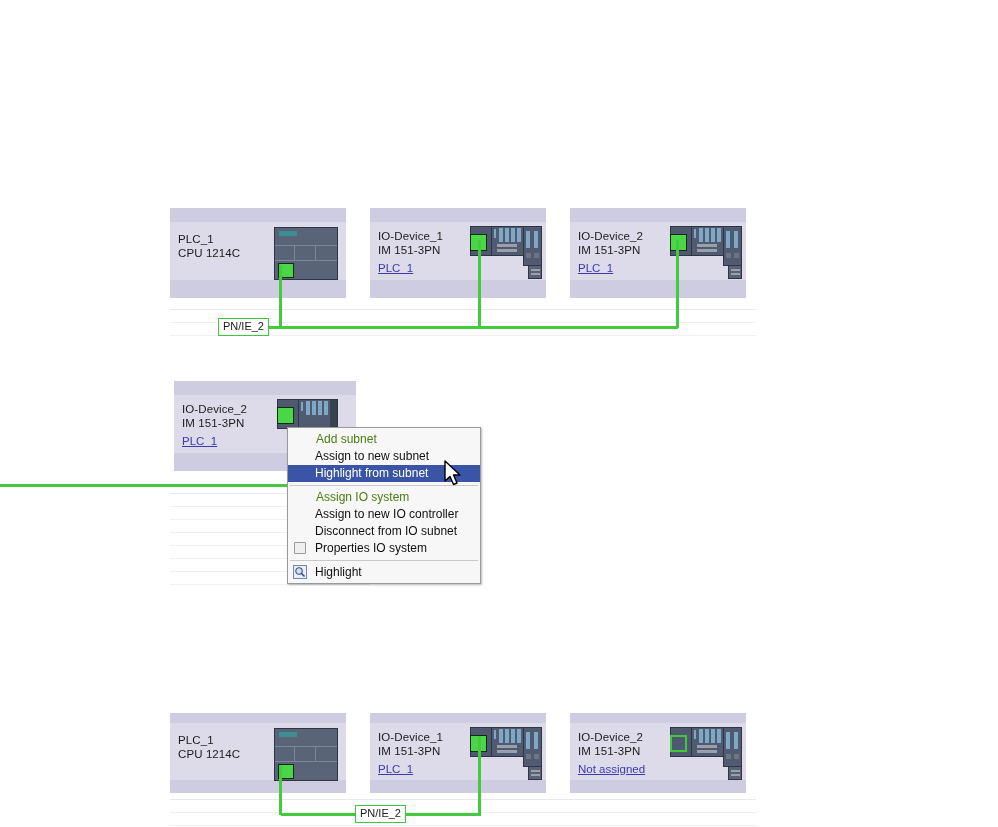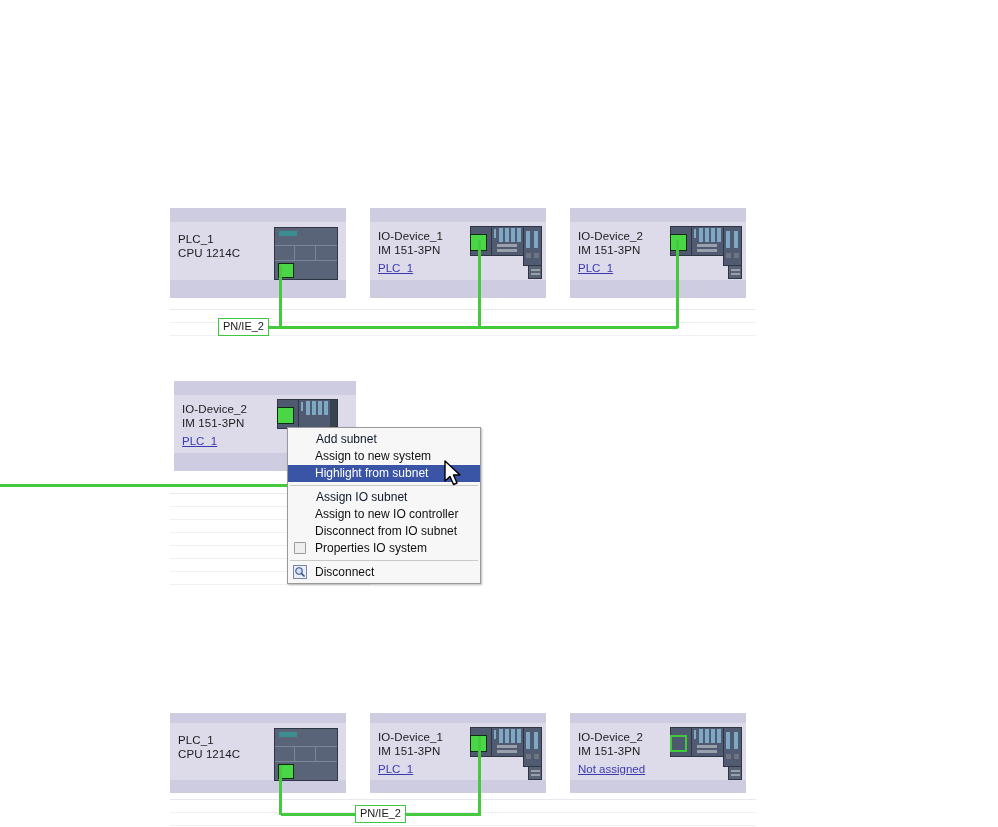--- a/index.html
+++ b/index.html
@@ -51,21 +51,21 @@
   .subnetlabel{position:absolute;border:1px solid #3ec93c;background:#ffffff;
                font-size:11px;line-height:13px;color:#1b1b1b;
                padding:1px 4px 2px 4px;white-space:nowrap;z-index:6;}
 
   
   .ctxmenu{position:absolute;background:#f7f7f7;border:1px solid #9a9a9a;
            box-shadow:1px 1px 2px rgba(0,0,0,.28);z-index:20;
            padding:3px 0 2px 0;}
   .ctxitem{position:relative;height:17px;line-height:17px;font-size:12px;
            color:#101010;padding-left:27px;white-space:nowrap;}
-  .ctxitem.dim{color:#0f172a;padding-left:28px;}
+  .ctxitem.dim{color:#4d7c0f;padding-left:28px;}
   .ctxitem.sel{background:#3a55a5;color:#ffffff;}
   .ctxsep{height:1px;background:#c9c9c9;margin:3px 2px;}
   .cbox{position:absolute;left:6px;top:2px;width:12px;height:12px;
         background:#efefef;border:1px solid #9b9b9b;box-sizing:border-box;
         border-radius:1px;}
   .propico{position:absolute;left:5px;top:1px;width:14px;height:14px;
            background:#e9edf6;border:1px solid #7b87a0;box-sizing:border-box;}
 
   
   .cursor{position:absolute;z-index:30;}
@@ -205,30 +205,30 @@
 
     <div class="wire" style="left:288px;top:440px;width:3px;height:47px;background:#3b6fbf;"></div>
     <div style="position:absolute;left:286px;top:584px;width:3px;height:0px;"></div>
 
     <div class="ctxmenu" style="left:287px;top:427px;width:192px;">
 
       <div class="ctxitem dim">
         <span>Add subnet</span>
       </div>
       <div class="ctxitem">
-        <span>Assign to new system</span>
+        <span>Assign to new subnet</span>
       </div>
       <div class="ctxitem sel">
         <span>Highlight from subnet</span>
       </div>
 
       <div class="ctxsep"></div>
 
       <div class="ctxitem dim">
-        <span>Assign IO subnet</span>
+        <span>Assign IO system</span>
       </div>
       <div class="ctxitem">
         <span>Assign to new IO controller</span>
       </div>
       <div class="ctxitem">
         <span>Disconnect from IO subnet</span>
       </div>
       <div class="ctxitem">
         <span class="cbox"></span>
         <span>Properties IO system</span>
@@ -236,21 +236,21 @@
 
       <div class="ctxsep"></div>
 
       <div class="ctxitem">
         <span class="propico">
           <svg width="12" height="12" viewBox="0 0 12 12" style="display:block;">
             <circle cx="5" cy="5" r="3.2" fill="#cfe0f5" stroke="#39508a" stroke-width="1.1"></circle>
             <line x1="7.4" y1="7.4" x2="10.5" y2="10.5" stroke="#39508a" stroke-width="1.6"></line>
           </svg>
         </span>
-        <span>Disconnect</span>
+        <span>Highlight</span>
       </div>
     </div>
 
     <div class="cursor" style="left:443px;top:460px;">
       <svg width="20" height="28" viewBox="0 0 20 28">
         <path d="M2,1 L2,21 L7,16.5 L10.5,24.5 L14,23 L10.5,15 L17,15 Z" fill="#ffffff" stroke="#000000" stroke-width="1.4" stroke-linejoin="round"></path>
       </svg>
     </div>
   </div>
 

